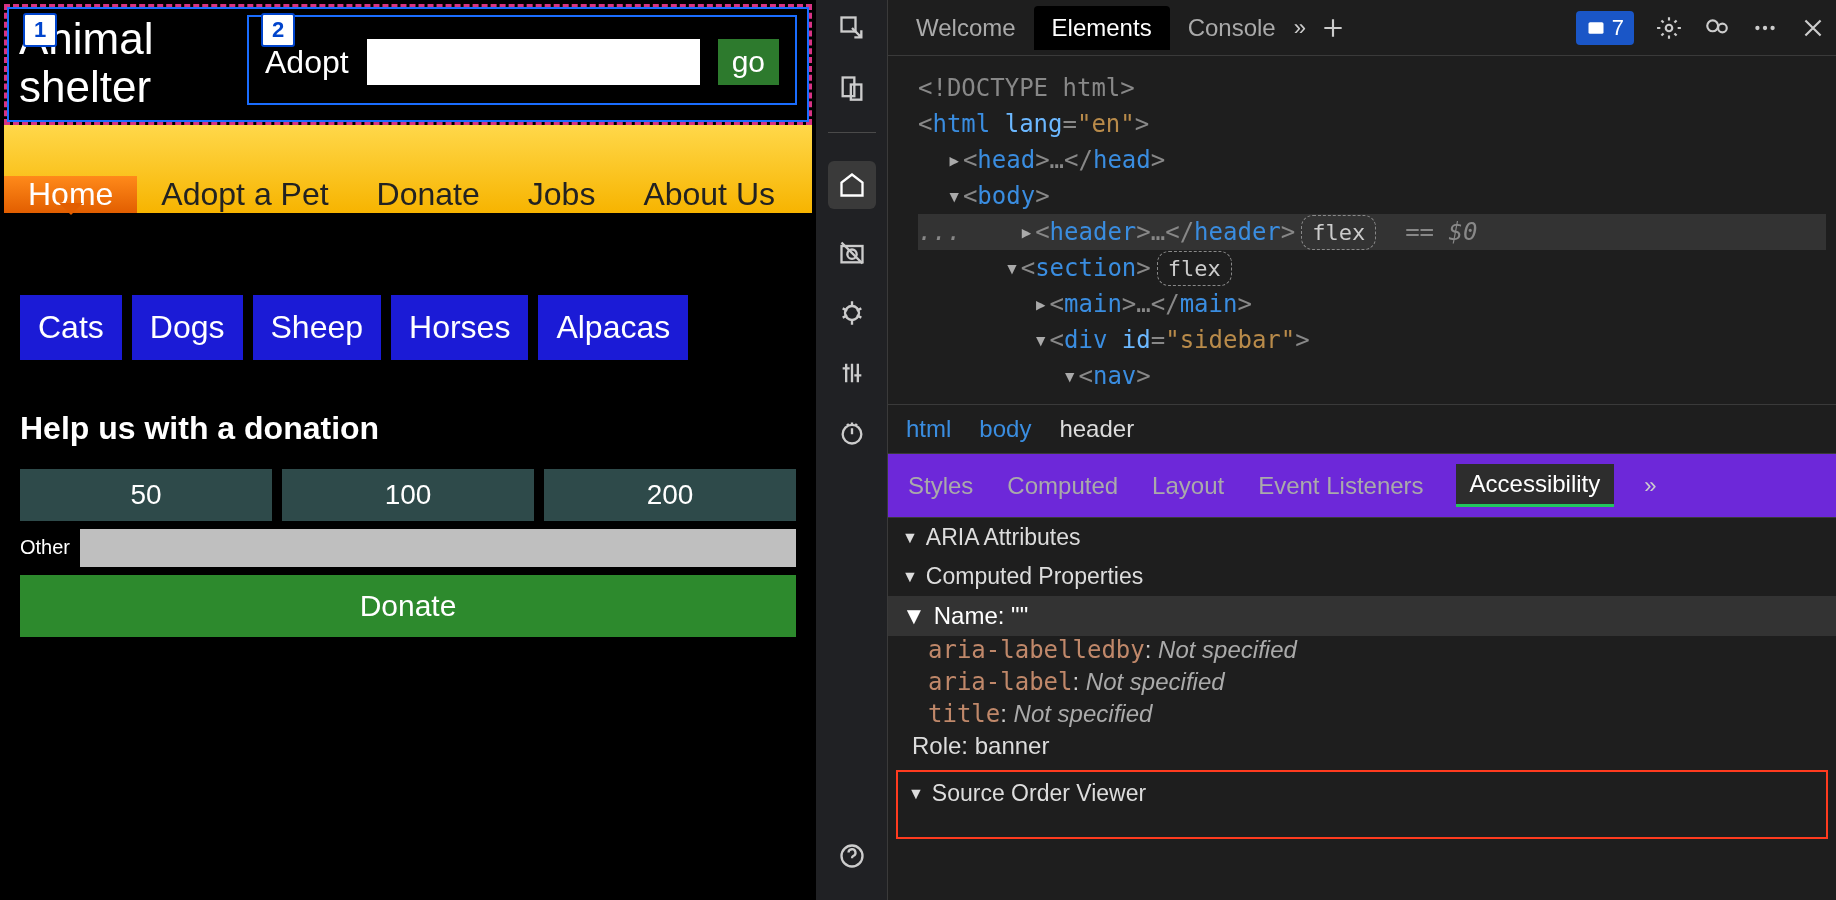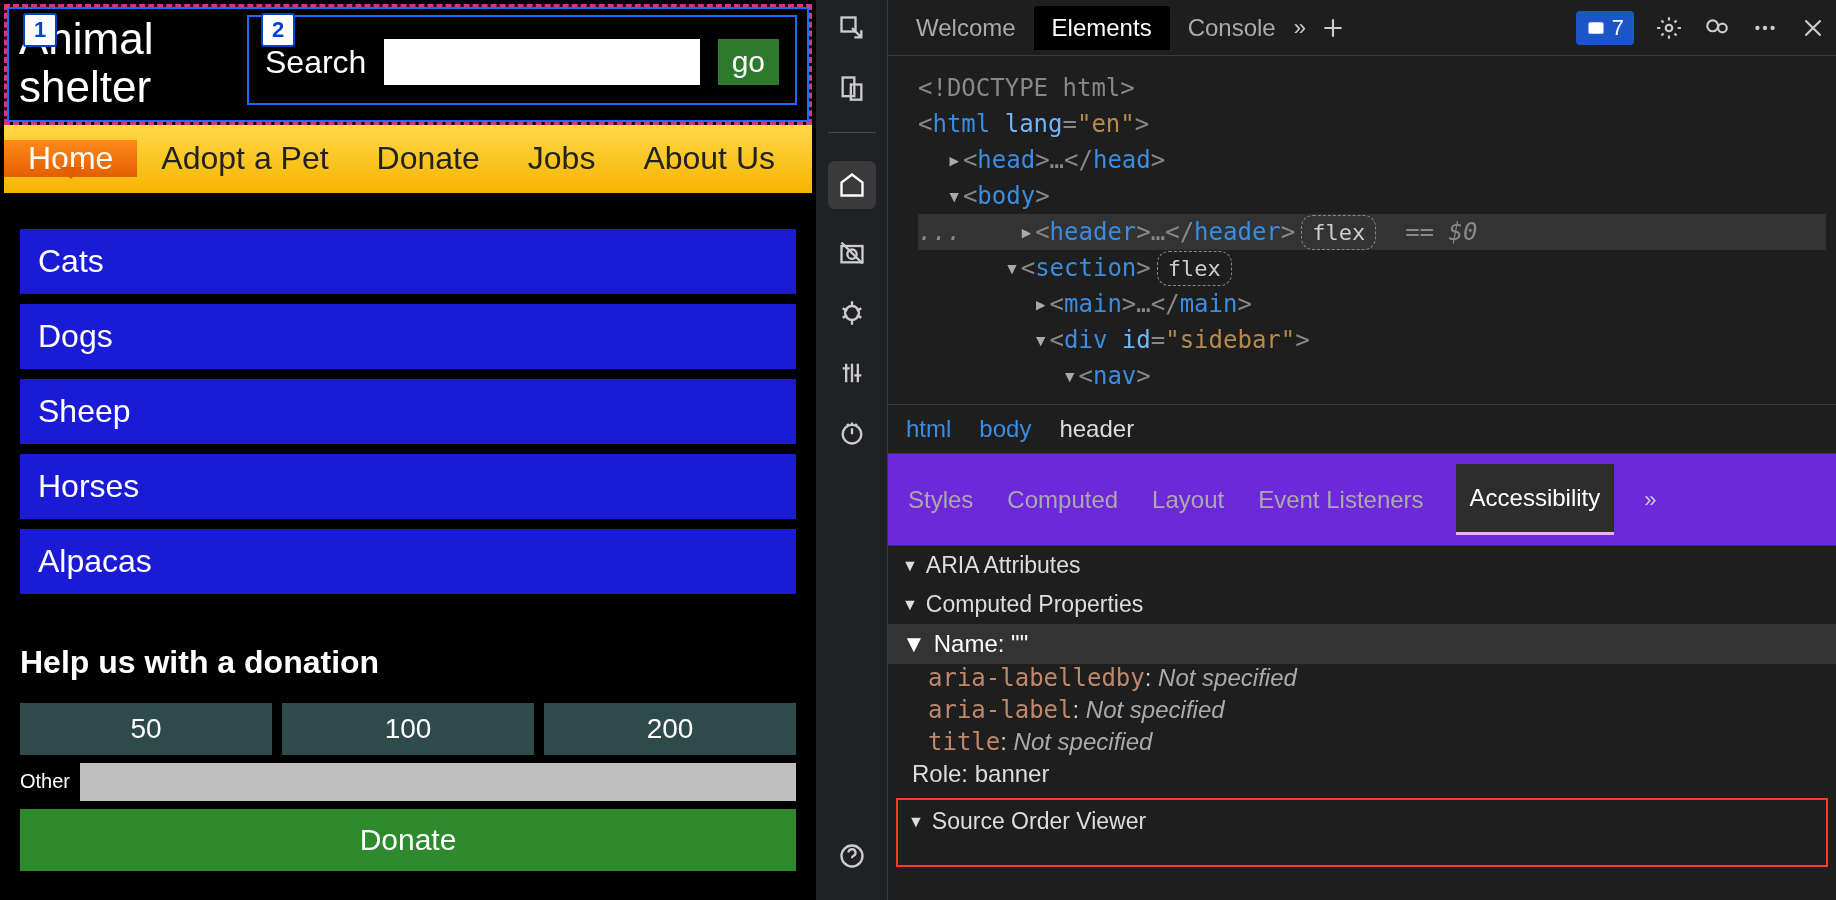--- a/index.html
+++ b/index.html
@@ -13,27 +13,27 @@
 .src-badge { position: absolute; background: #fff; color: #0044cc; border: 2px solid #0044cc; font-weight: bold; font-size: 22px; width: 34px; height: 34px; display: flex; align-items: center; justify-content: center; z-index: 5; border-radius: 3px; }
 .src-badge.b1 { top: 6px; left: 16px; }
 .src-badge.b2 { top: 6px; left: 254px; }
 .site-title-box { width: 220px; }
 .site-title { font-size: 44px; font-weight: 400; line-height: 1.1; color: #fff; }
 .search-box { border: 2px solid #1a6dff; flex: 1; display: flex; align-items: center; padding: 22px 16px 18px 16px; gap: 18px; margin-left: 8px; }
 .search-label { font-size: 32px; font-weight: 400; }
 .search-input { flex: 1; height: 46px; background: #fff; border: none; font-size: 22px; padding: 0 10px; }
 .go-btn { background: #2d7a2d; color: #fff; border: none; font-size: 30px; padding: 6px 14px; cursor: pointer; }
 
-.page-nav { display: flex; background: linear-gradient(#ffd84a, #f7b400); margin: 0 4px; height: 68px; align-items: center; }
+.page-nav { display: flex; background: linear-gradient(#ffd84a, #f7b400); margin: 0 4px; height: 88px; align-items: flex-end; }
 .nav-item { display: flex; align-items: center; padding: 0 24px; font-size: 32px; color: #222; cursor: pointer; position: relative; }
 .nav-item.active { background: linear-gradient(#ff8a1a, #e25e00); color: #fff; }
 .nav-item.active::after { content: ""; position: absolute; bottom: -14px; left: 50%; margin-left: -12px; border: 12px solid transparent; border-top-color: #e25e00; }
 
 .main { padding: 36px 20px 20px 20px; }
-.list { display: flex; flex-direction: column; gap: 10px; }
+.list { display: flex; gap: 10px; margin-top: 46px; }
 .list-item { background: #1b1bd6; color: #fff; font-size: 32px; padding: 14px 18px; cursor: pointer; }
 
 .donate-h { font-size: 32px; font-weight: bold; margin: 50px 0 22px 0; }
 .amount-row { display: flex; gap: 10px; }
 .amount-btn { flex: 1; background: #2e4a4a; color: #fff; font-size: 28px; padding: 10px 0; text-align: center; cursor: pointer; border: none; }
 .other-row { display: flex; align-items: center; margin-top: 8px; gap: 10px; }
 .other-label { font-size: 20px; }
 .other-input { flex: 1; height: 38px; background: #bfbfbf; border: none; }
 .donate-btn { display: block; width: 100%; background: #2d8a2d; color: #fff; font-size: 30px; padding: 14px 0; margin-top: 8px; border: none; cursor: pointer; }
 
@@ -65,21 +65,21 @@
 .flex-badge { display: inline-block; border: 1px dashed #888; color: #ccc; border-radius: 12px; padding: 0 10px; font-size: 22px; margin-left: 6px; }
 .sel-line { background: #333; }
 .caret { color: #aaa; display: inline-block; width: 16px; }
 
 .breadcrumb { display: flex; gap: 28px; padding: 10px 18px; background: #1e1e1e; border-bottom: 1px solid #3a3a3a; font-size: 24px; }
 .crumb { color: #3a8de0; cursor: pointer; }
 .crumb.active { color: #ddd; }
 
 .panel-tabs { display: flex; align-items: center; padding: 10px 18px; gap: 30px; border-bottom: 1px solid #3a3a3a; background: #6d28d9; position: relative; }
 .p-tab { font-size: 24px; color: #aaa; cursor: pointer; padding: 6px 2px; }
-.p-tab.active { color: #fff; background: #2d2d2d; padding: 20px 14px; border-bottom: 3px solid #f0abfc; }
+.p-tab.active { color: #fff; background: #2d2d2d; padding: 6px 14px; border-bottom: 3px solid #22c55e; }
 
 .acc-panel { flex: 1; overflow: auto; background: #1e1e1e; font-size: 24px; }
 .acc-section { padding: 6px 14px; }
 .acc-head { display: flex; align-items: center; gap: 8px; color: #ddd; cursor: pointer; font-size: 23px; }
 .acc-head .tri { font-size: 16px; }
 .acc-empty { text-align: center; color: #bbb; font-style: italic; padding: 22px 0; border-bottom: 1px solid #3a3a3a; }
 .prop-row { padding: 0 14px 4px 40px; color: #ddd; }
 .prop-key { font-family: Consolas, monospace; color: #c0886a; }
 .prop-val { color: #ccc; }
 .prop-ns { font-style: italic; color: #aaa; }
@@ -97,21 +97,21 @@
 
   <div class="page">
     <div class="page-header">
       <div class="src-badge b1">1</div>
       <div class="src-badge b2">2</div>
       <div class="header-inner">
         <div class="site-title-box">
           <div class="site-title">Animal shelter</div>
         </div>
         <div class="search-box">
-          <span class="search-label">Search</span>
+          <span class="search-label">Adopt</span>
           <input class="search-input" value="" style="">
           <button class="go-btn">go</button>
         </div>
       </div>
     </div>
 
     <div class="page-nav">
       <div class="nav-item active">Home</div>
       <div class="nav-item">Adopt a Pet</div>
       <div class="nav-item">Donate</div>

